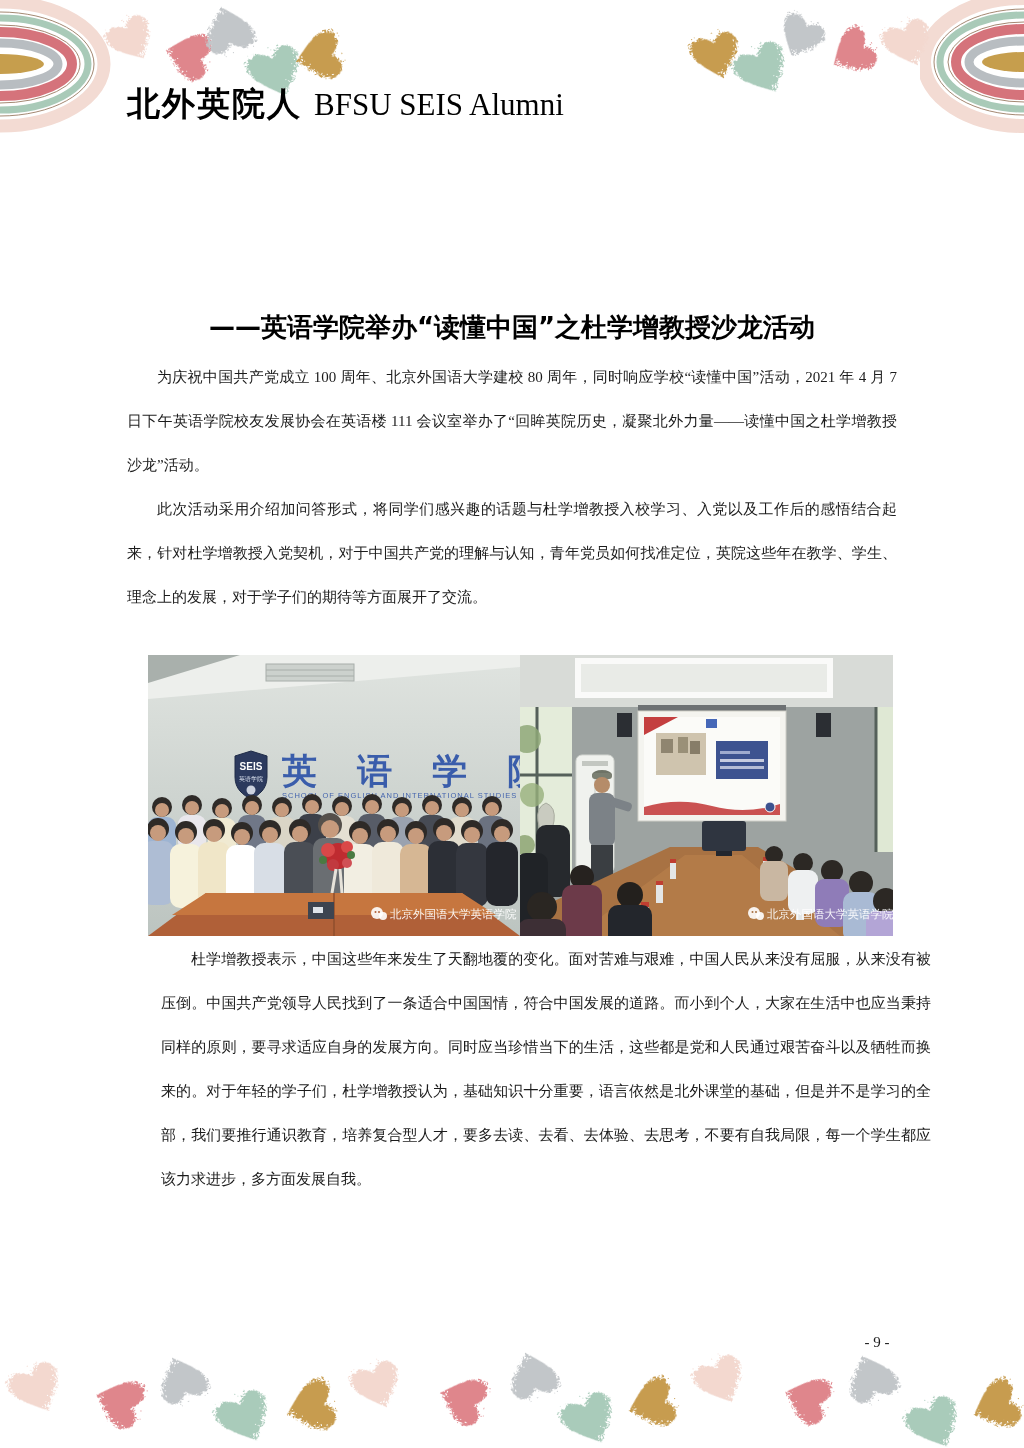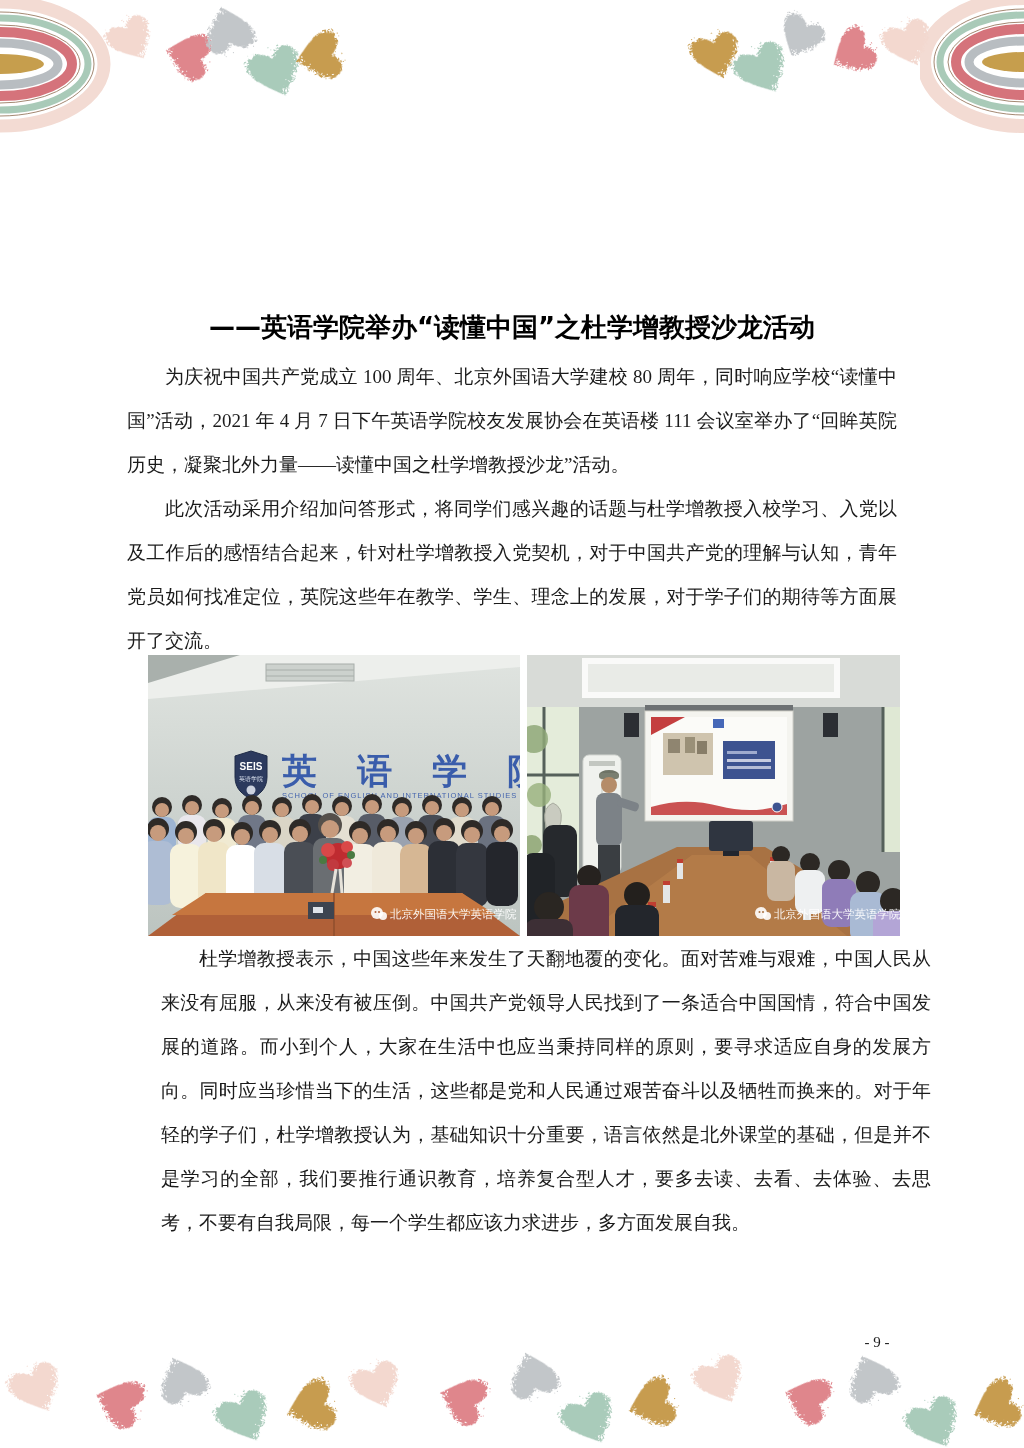--- a/index.html
+++ b/index.html
@@ -20,27 +20,27 @@
   .masthead-en{font-family:"Liberation Serif","DejaVu Serif",serif;font-size:31px;color:#000;margin-left:12px;}
 
   
   .article-title{position:absolute;left:0;top:216px;width:100%;text-align:center;
     font-family:"DejaVu Sans","Liberation Sans",sans-serif;font-weight:700;font-size:28px;color:#000;z-index:2;}
   .article-subtitle{position:absolute;left:0;top:288px;width:100%;text-align:center;
     font-family:"DejaVu Sans","Liberation Sans",sans-serif;font-weight:700;font-size:26px;color:#000;z-index:2;}
 
   
   .bodyblock{position:absolute;left:127px;width:770px;z-index:2;
-    font-size:19px;line-height:44px;text-align:justify;text-justify:inter-ideograph;}
+    font-size:15px;line-height:44px;text-align:justify;text-justify:inter-ideograph;}
   .bodyblock p{margin:0;text-indent:2em;}
   .block-a{top:355px;}
   .block-b{top:937px;margin-left:34px;}
 
   
-  .photos{position:absolute;left:148px;top:655px;width:732px;display:flex;gap:7px;z-index:2;}
+  .photos{position:absolute;left:148px;top:655px;width:732px;display:flex;gap:0;z-index:2;}
   .photos figure{margin:0;padding:0;line-height:0;}
   .photo-svg{display:block;}
 
   
   .page-num{position:absolute;left:842px;top:1334px;width:70px;text-align:center;
     font-size:15px;color:#1c1c1c;z-index:5;font-family:"Liberation Serif",serif;}
 
   .defs-holder{position:absolute;width:0;height:0;overflow:hidden;}
 </style>
 </head>
@@ -103,20 +103,23 @@
   <svg class="heart" style="left:774px;top:10px;transform:rotate(28deg)" width="50" height="50" viewBox="0 0 40 40">
       <use href="#hp" fill="#c2c6c9" filter="url(#fuzz)"></use>
     </svg>
   <svg class="heart" style="left:826px;top:24px;transform:rotate(60deg)" width="52" height="52" viewBox="0 0 40 40">
       <use href="#hp" fill="#df868c" filter="url(#fuzz)"></use>
     </svg>
   <svg class="heart" style="left:878px;top:16px;transform:rotate(-20deg)" width="55" height="55" viewBox="0 0 40 40">
       <use href="#hp" fill="#f3d8cf" filter="url(#fuzz)"></use>
     </svg>
 
+  <div class="masthead">
+    <span class="masthead-cn">北外英院人</span><span class="masthead-en">BFSU SEIS Alumni</span>
+  </div>
 
   <h2 class="article-subtitle">——英语学院举办“读懂中国”之杜学增教授沙龙活动</h2>
 
   <div class="bodyblock block-a">
     <p>为庆祝中国共产党成立 100 周年、北京外国语大学建校 80 周年，同时响应学校“读懂中国”活动，2021 年 4 月 7 日下午英语学院校友发展协会在英语楼 111 会议室举办了“回眸英院历史，凝聚北外力量——读懂中国之杜学增教授沙龙”活动。</p>
     <p>此次活动采用介绍加问答形式，将同学们感兴趣的话题与杜学增教授入校学习、入党以及工作后的感悟结合起来，针对杜学增教授入党契机，对于中国共产党的理解与认知，青年党员如何找准定位，英院这些年在教学、学生、理念上的发展，对于学子们的期待等方面展开了交流。</p>
   </div>
 
   <div class="photos">
 

